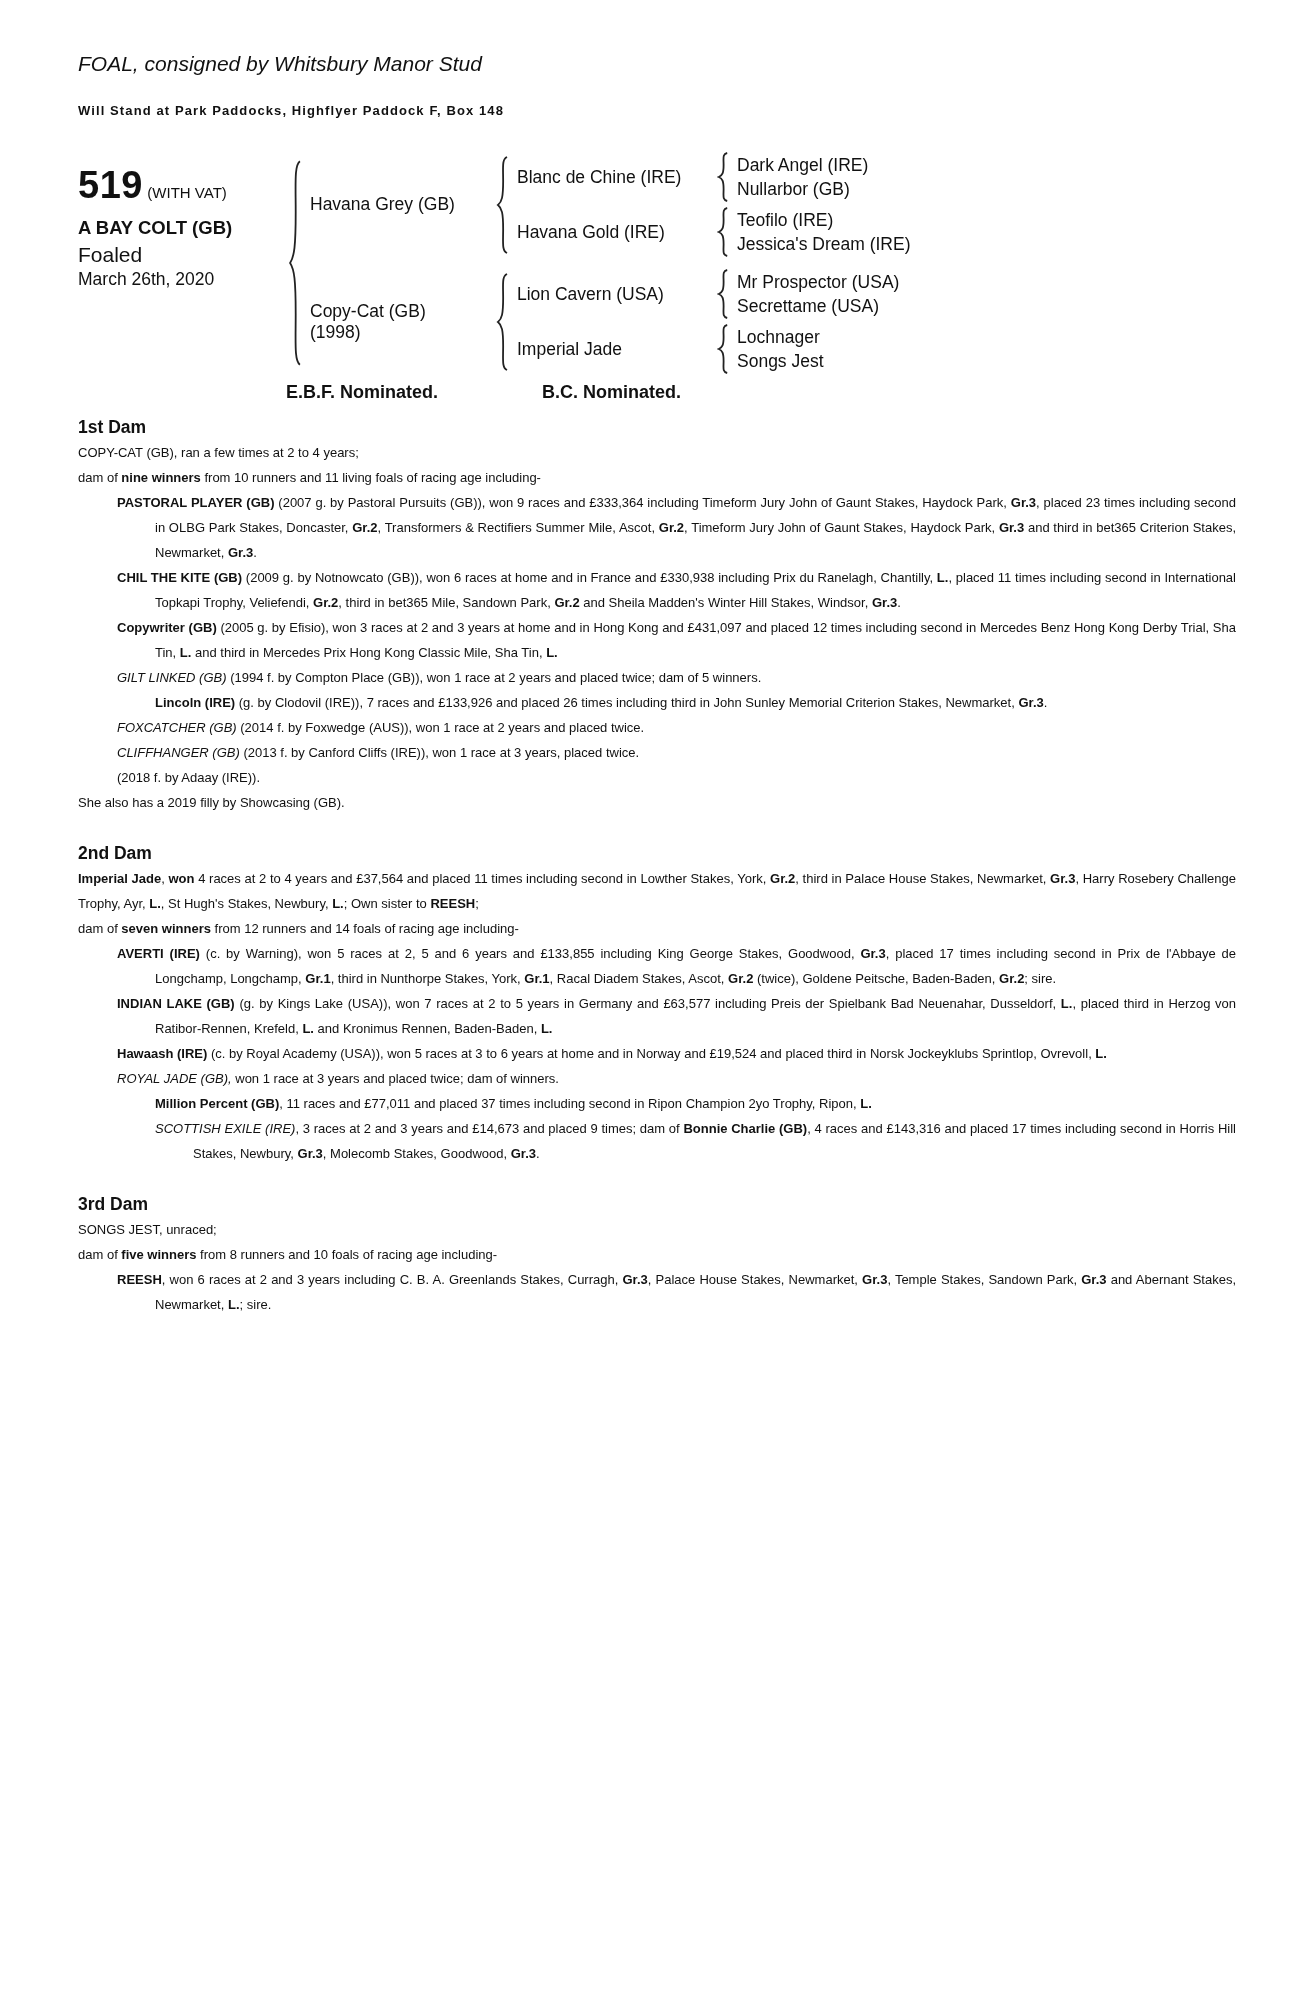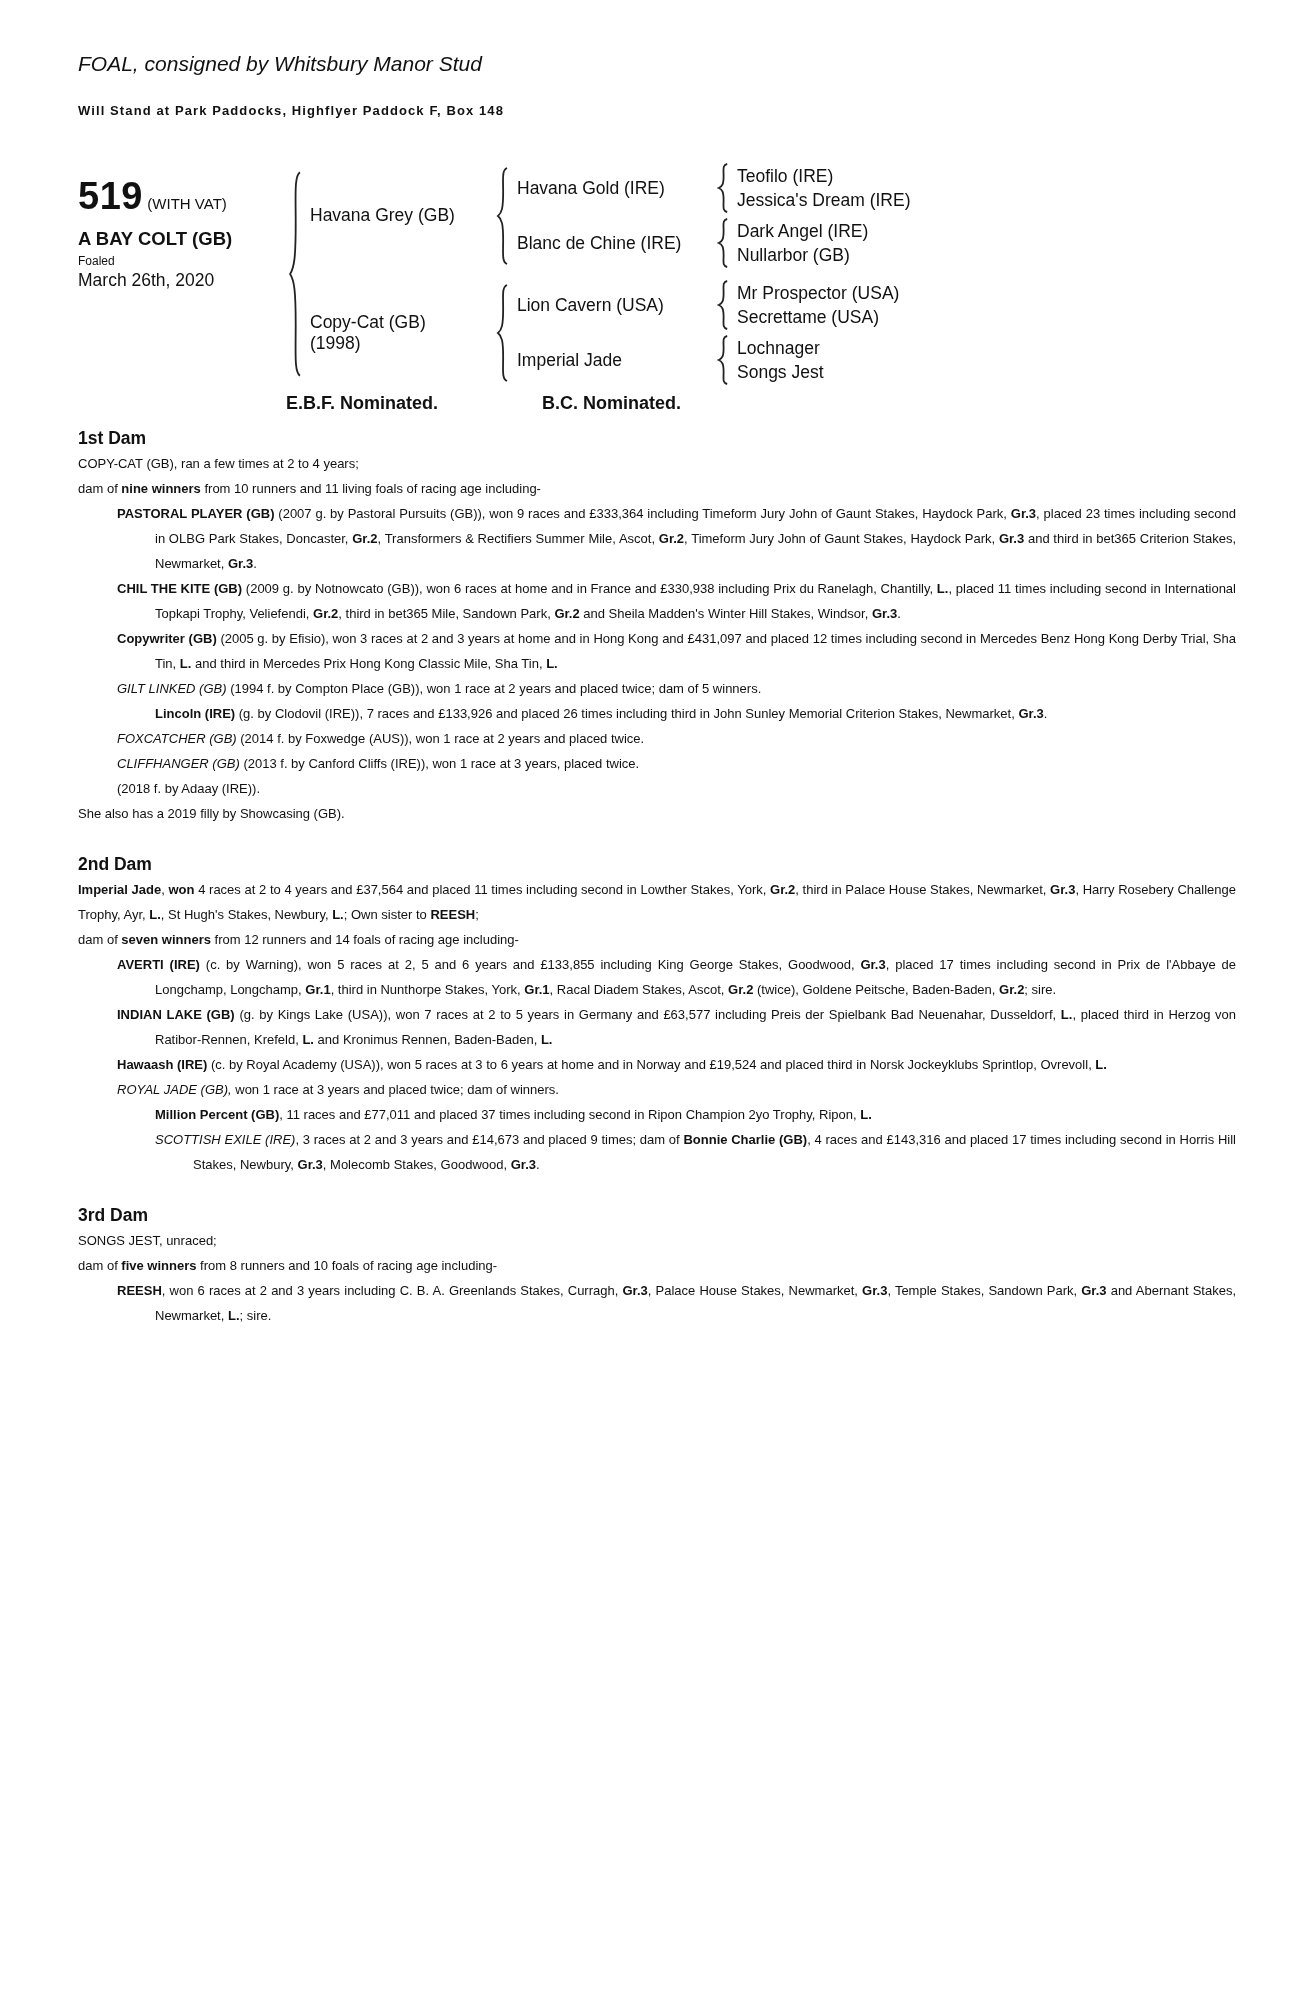--- a/index.html
+++ b/index.html
@@ -7,27 +7,27 @@
   html,body { background:#ffffff; }
   body {
     width:1314px; min-height:2000px;
     color:#111;
     font-family:"Liberation Sans","DejaVu Sans",sans-serif;
     padding:52px 78px 40px 78px;
   }
   .consignment { text-align:left; font-style:italic; font-size:21px; }
   .stand-line { font-weight:bold; font-size:13px; letter-spacing:1.1px; margin-top:27px; }
 
-  .ped-wrap { display:flex; margin-top:45px; }
+  .ped-wrap { display:flex; margin-top:34px; }
   .lot-block { width:208px; padding-top:12px; flex:none; }
   .lot-line { white-space:nowrap; }
   .lot-number { font-size:38px; font-weight:bold; letter-spacing:0.5px; }
   .lot-vat { font-size:15px; }
   .lot-desc { font-weight:bold; font-size:18.5px; margin-top:10px; }
-  .lot-foaled { font-size:12px; margin-top:4px; }
+  .lot-foaled { font-size:21px; margin-top:4px; }
   .lot-date { font-size:17.5px; margin-top:2px; }
 
   .tree { display:flex; align-items:center; font-size:17.5px; }
   .gen1-col { display:flex; flex-direction:column; gap:12px; }
   .half { display:flex; align-items:center; }
   .gen2-col { display:flex; flex-direction:column; gap:5px; }
   .gen2-block { display:flex; align-items:center; }
   .name { white-space:nowrap; }
   .gen1 { width:184px; }
   .gen2 { width:198px; }
@@ -78,41 +78,41 @@
 
         <div class="half">
           <div class="name gen1">Havana Grey (GB)</div>
           <span class="brace">
             <svg width="13" height="100" viewBox="0 0 20 100" preserveAspectRatio="none" aria-hidden="true">
               <path d="M17 2 C9 4 11 12 11 26 C11 42 9 47 3 50 C9 53 11 58 11 74 C11 88 9 96 17 98" fill="none" stroke="#222" stroke-width="1.8" vector-effect="non-scaling-stroke"></path>
             </svg>
           </span>
           <div class="gen2-col">
             <div class="gen2-block">
+              <div class="name gen2">Blanc de Chine (IRE)</div>
+              <span class="brace">
+                <svg width="12" height="50" viewBox="0 0 20 100" preserveAspectRatio="none" aria-hidden="true">
+                  <path d="M17 2 C9 4 11 12 11 26 C11 42 9 47 3 50 C9 53 11 58 11 74 C11 88 9 96 17 98" fill="none" stroke="#222" stroke-width="1.8" vector-effect="non-scaling-stroke"></path>
+                </svg>
+              </span>
+              <div class="gen3-col">
+                <div class="name gen3">Dark Angel (IRE)</div>
+                <div class="name gen3">Nullarbor (GB)</div>
+              </div>
+            </div>
+            <div class="gen2-block">
               <div class="name gen2">Havana Gold (IRE)</div>
               <span class="brace">
                 <svg width="12" height="50" viewBox="0 0 20 100" preserveAspectRatio="none" aria-hidden="true">
                   <path d="M17 2 C9 4 11 12 11 26 C11 42 9 47 3 50 C9 53 11 58 11 74 C11 88 9 96 17 98" fill="none" stroke="#222" stroke-width="1.8" vector-effect="non-scaling-stroke"></path>
                 </svg>
               </span>
               <div class="gen3-col">
                 <div class="name gen3">Teofilo (IRE)</div>
                 <div class="name gen3">Jessica's Dream (IRE)</div>
-              </div>
-            </div>
-            <div class="gen2-block">
-              <div class="name gen2">Blanc de Chine (IRE)</div>
-              <span class="brace">
-                <svg width="12" height="50" viewBox="0 0 20 100" preserveAspectRatio="none" aria-hidden="true">
-                  <path d="M17 2 C9 4 11 12 11 26 C11 42 9 47 3 50 C9 53 11 58 11 74 C11 88 9 96 17 98" fill="none" stroke="#222" stroke-width="1.8" vector-effect="non-scaling-stroke"></path>
-                </svg>
-              </span>
-              <div class="gen3-col">
-                <div class="name gen3">Dark Angel (IRE)</div>
-                <div class="name gen3">Nullarbor (GB)</div>
               </div>
             </div>
           </div>
         </div>
 
         <div class="half">
           <div class="name gen1">
             <div>Copy-Cat (GB)</div>
             <div>(1998)</div>
           </div>

